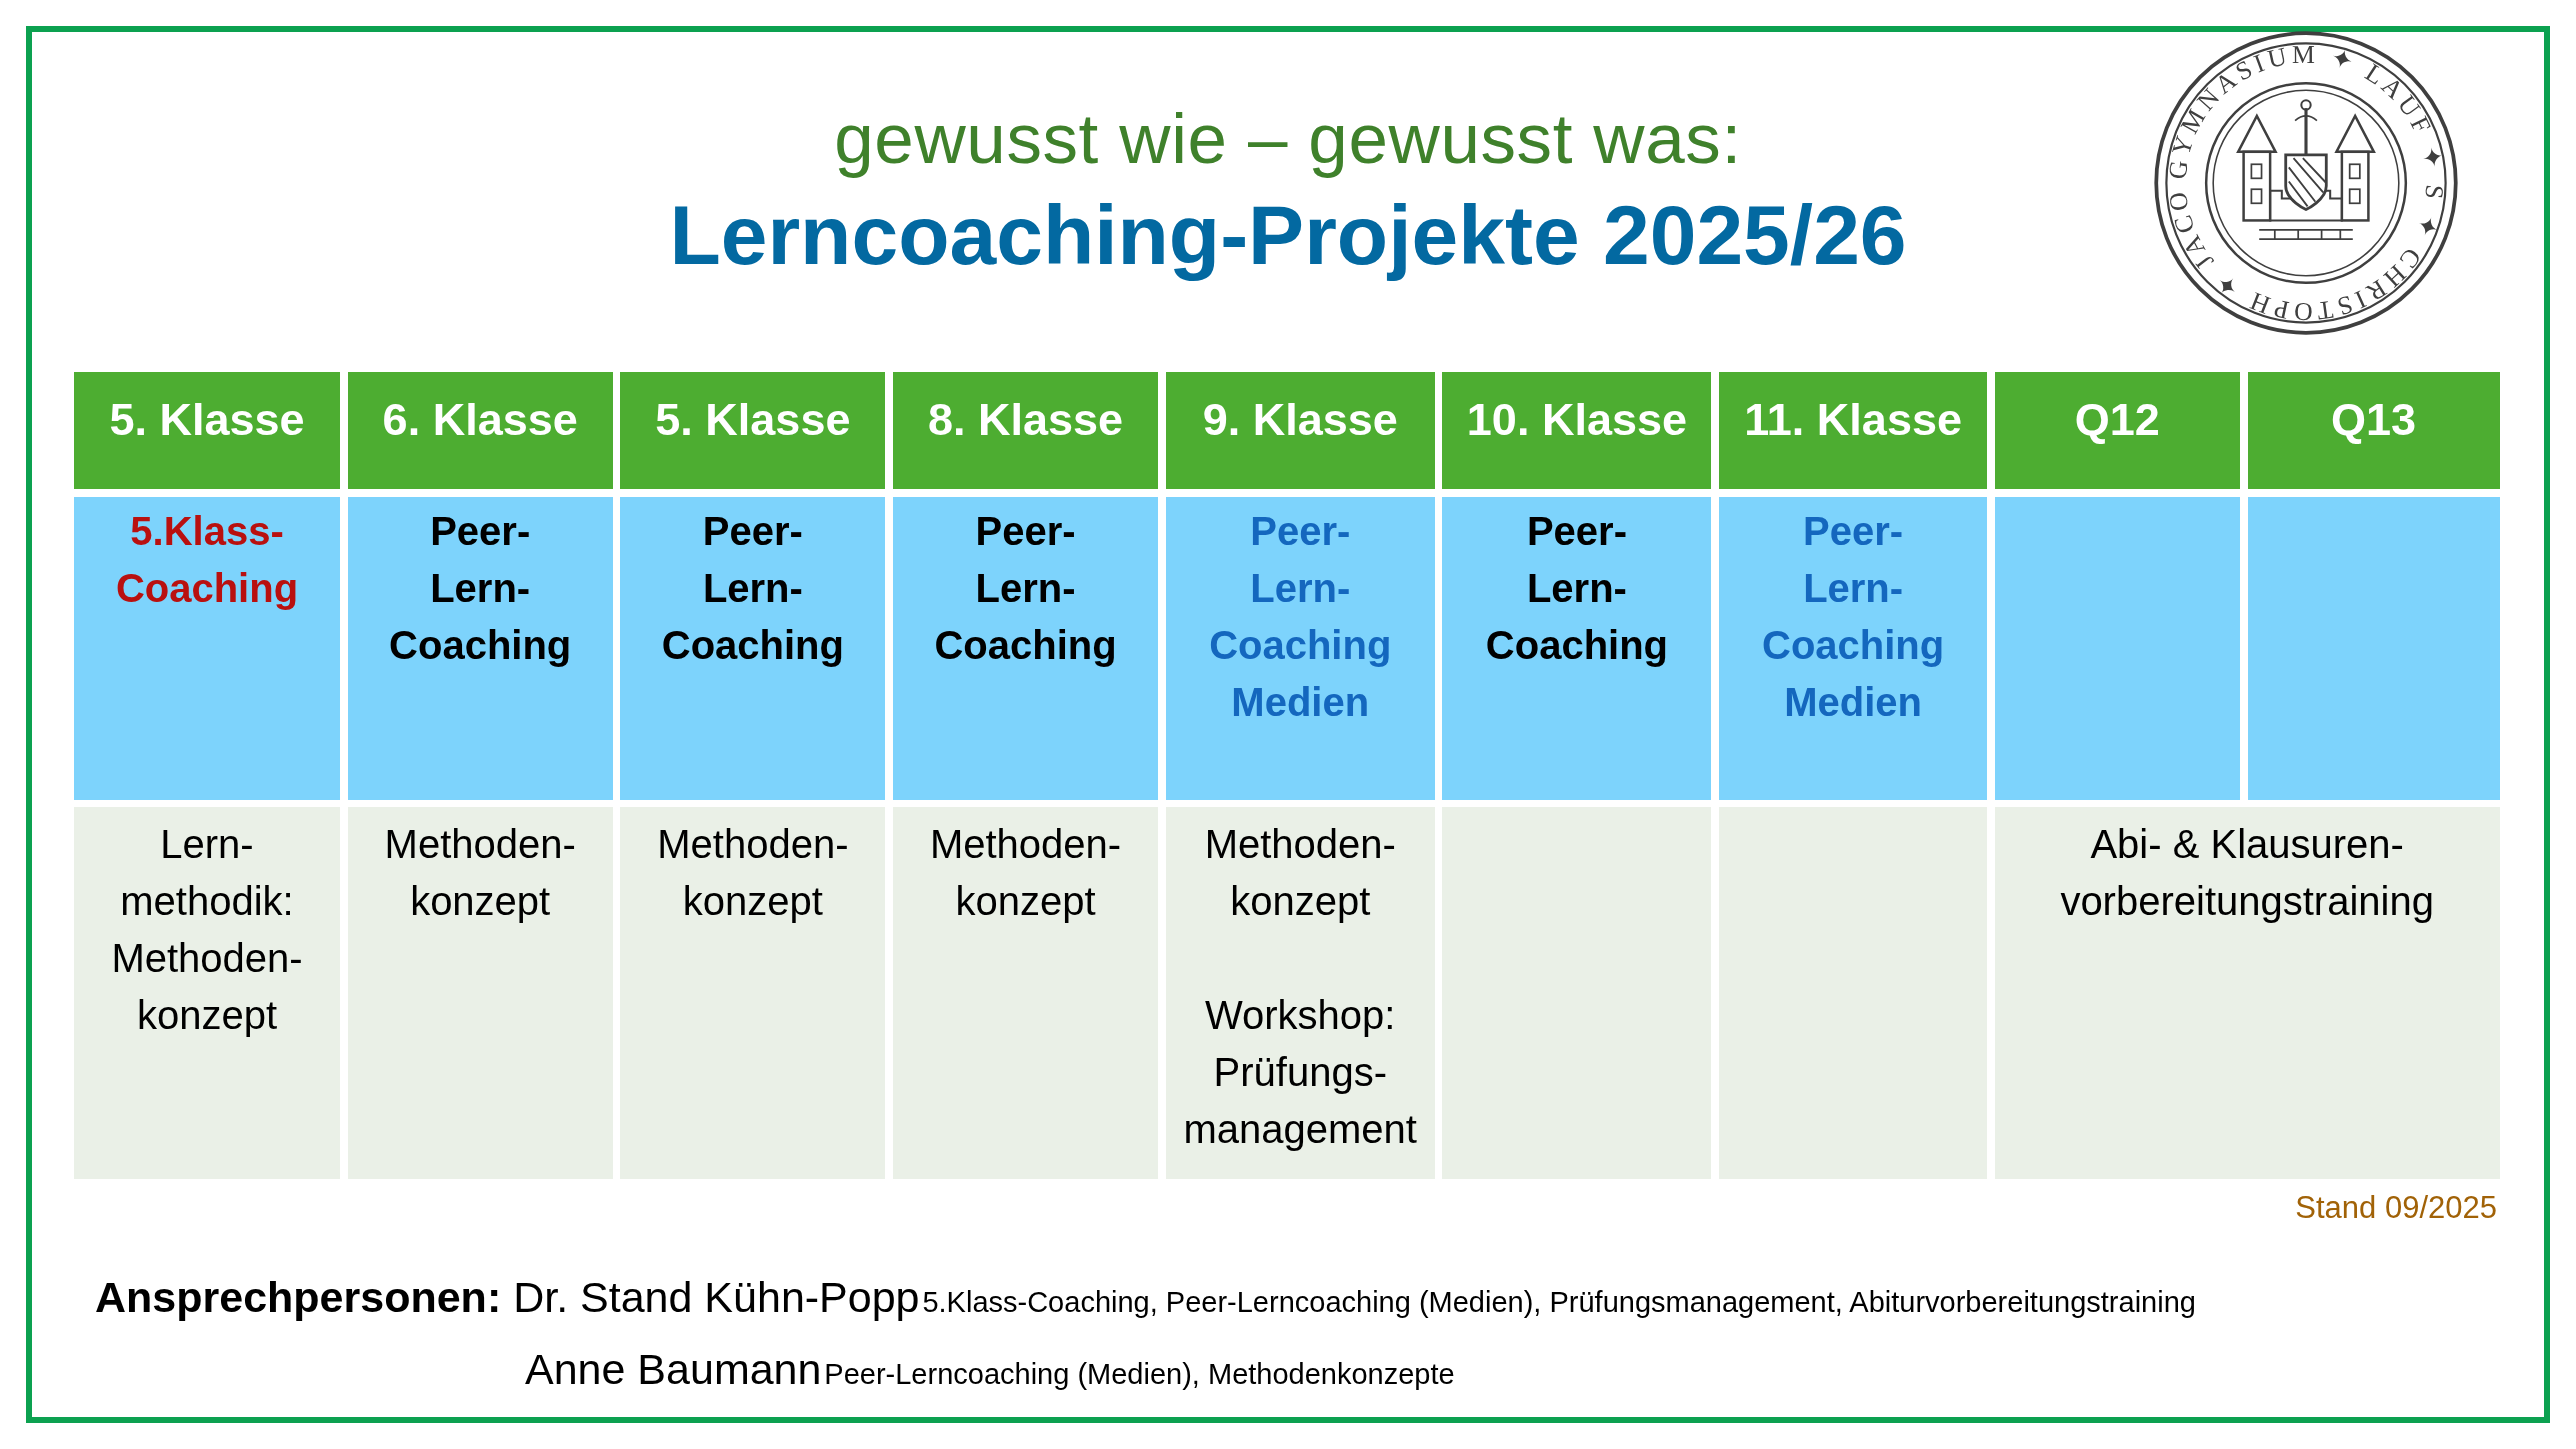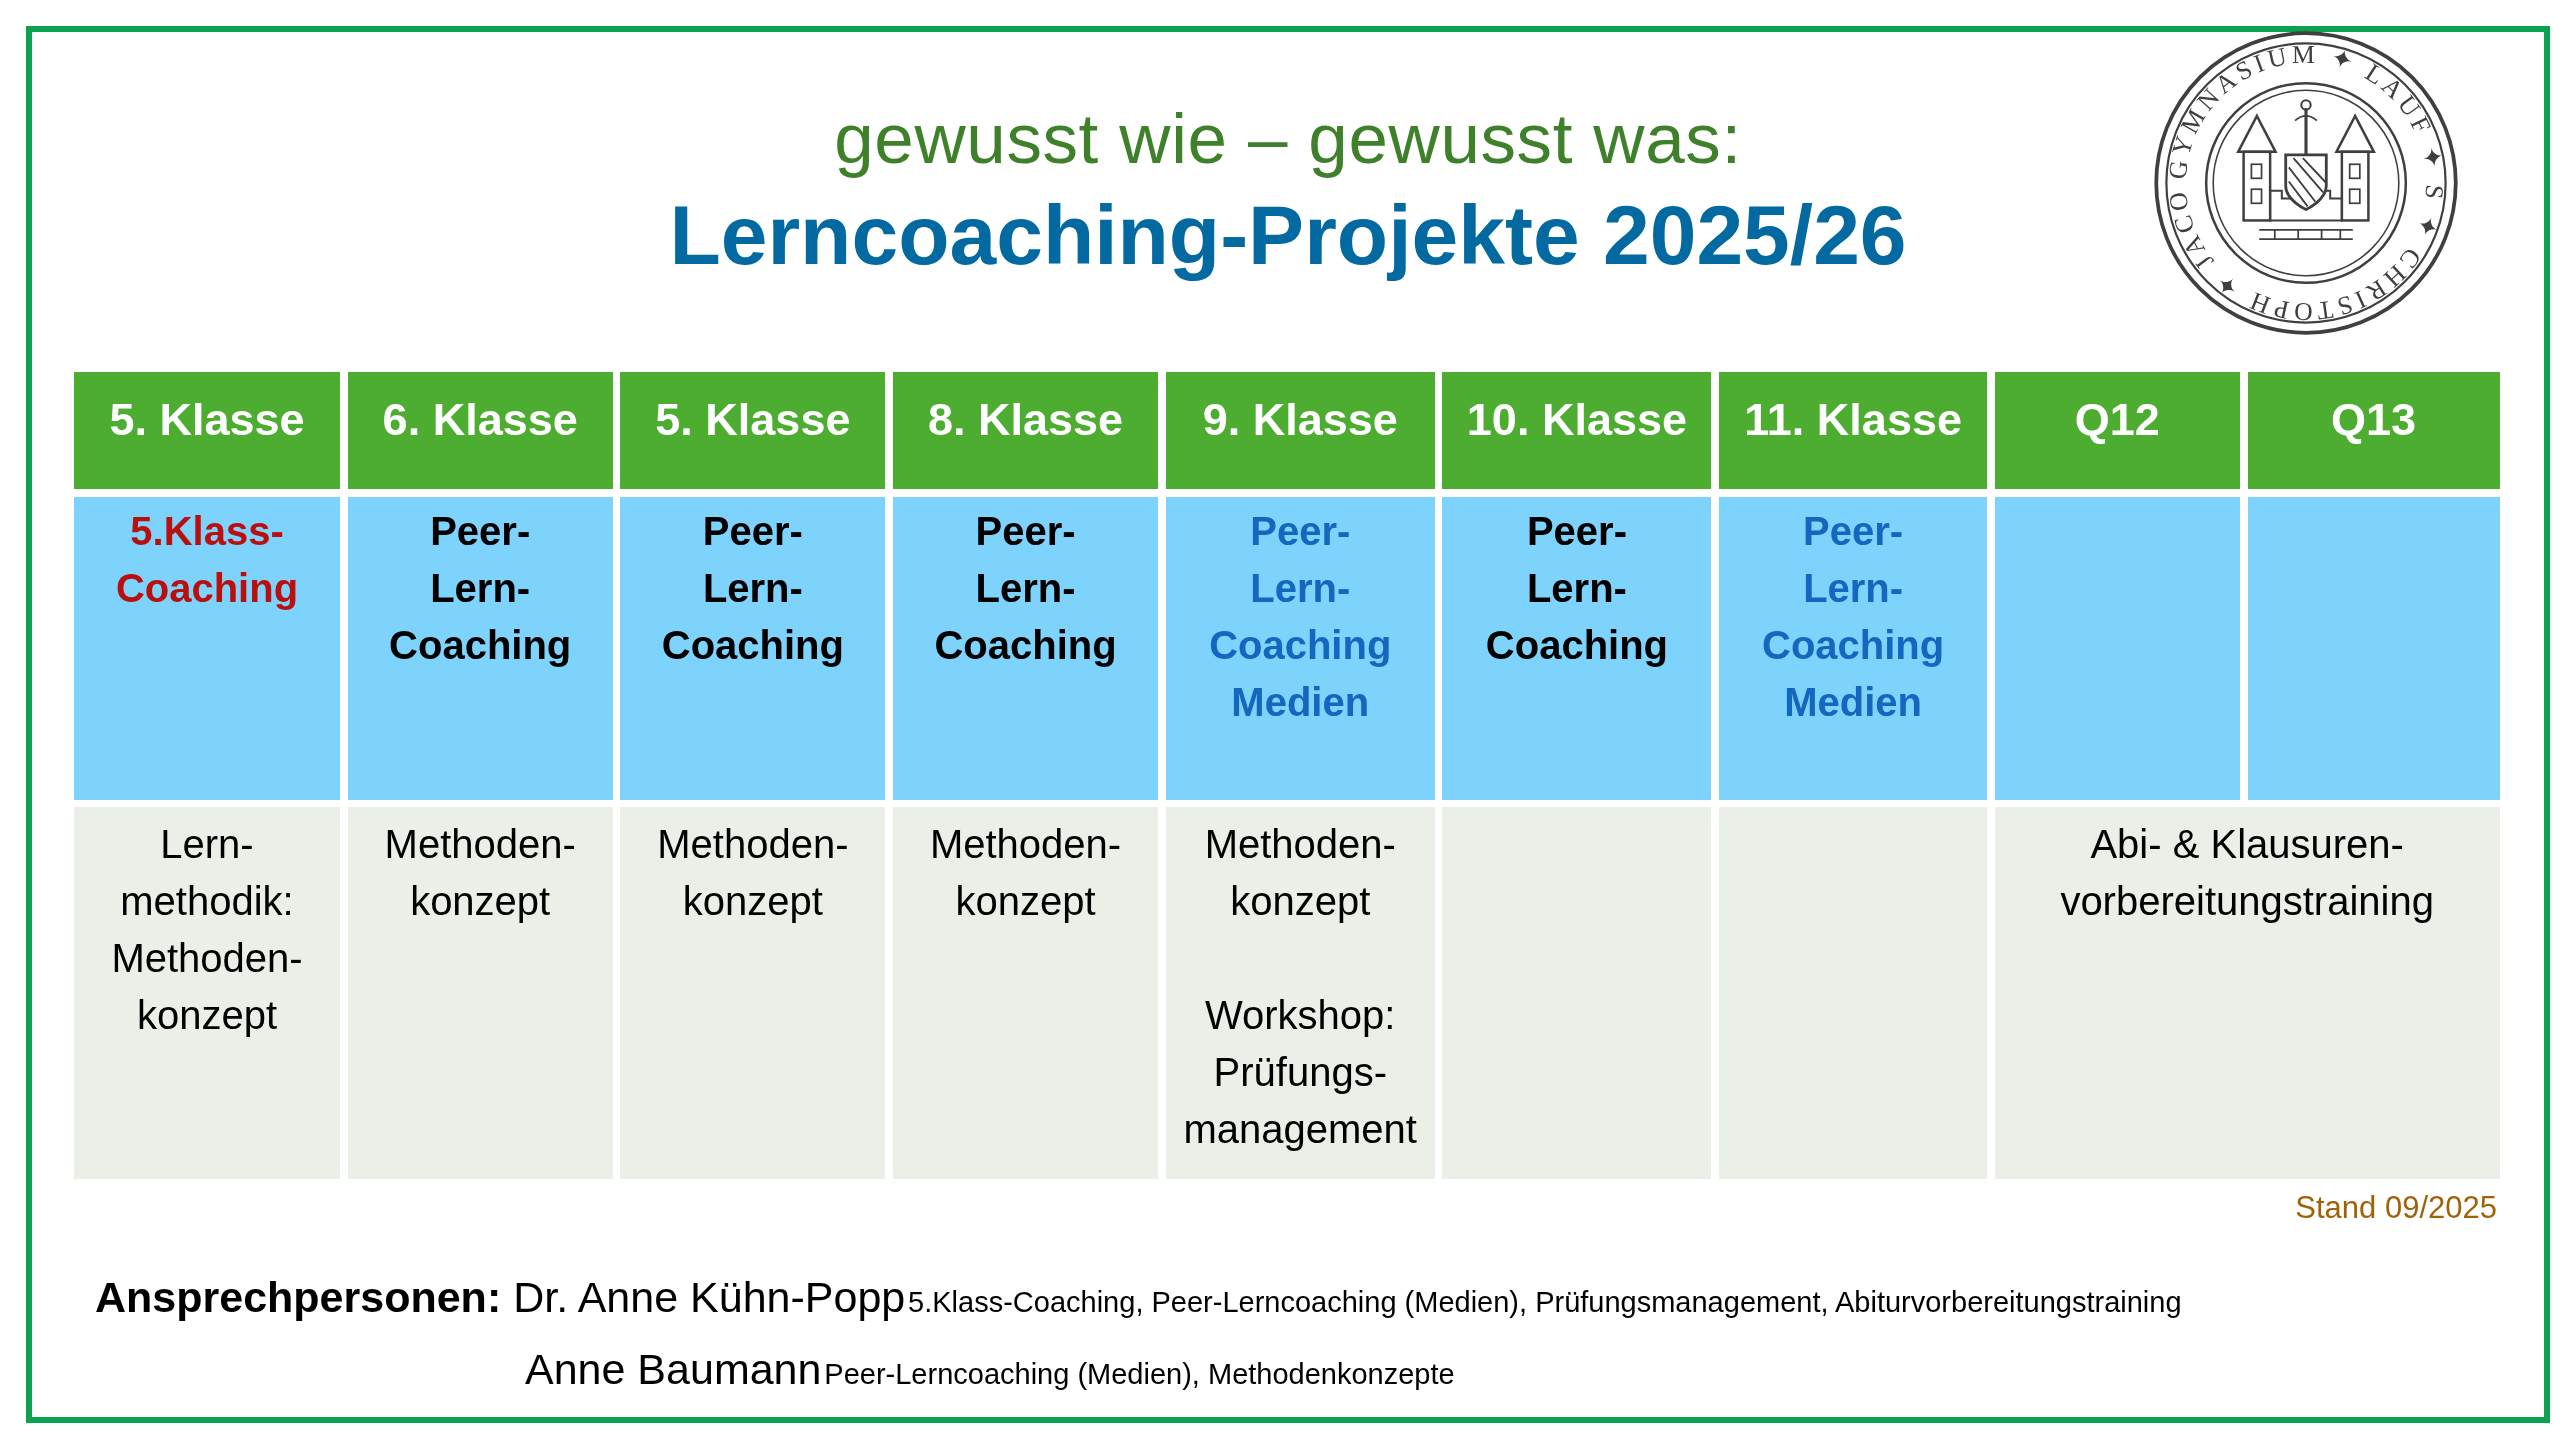--- a/index.html
+++ b/index.html
@@ -177,21 +177,21 @@
   <div class="cell row-concept"></div>
   <div class="cell row-concept"></div>
   <div class="cell row-concept span2">Abi- &amp; Klausuren-
 vorbereitungstraining</div>
 </div>
 
 <div class="stand">Stand 09/2025</div>
 
 <div class="contacts">
   <div class="contact-line">
-    <span class="contact-label">Ansprechpersonen</span><span class="contact-label">: </span><span class="contact-name">Dr. Anne Kühn-Popp</span>
+    <span class="contact-label">Ansprechpersonen</span><span class="contact-label">: </span><span class="contact-name">Dr. Stand Kühn-Popp</span>
     <span class="contact-topics">5.Klass-Coaching, Peer-Lerncoaching (Medien), Prüfungsmanagement, Abiturvorbereitungstraining</span>
   </div>
   <div class="contact-line contact-line2">
     <span class="contact-name">Anne Baumann</span>
     <span class="contact-topics">Peer-Lerncoaching (Medien), Methodenkonzepte</span>
   </div>
 </div>
 
 
 </body></html>

